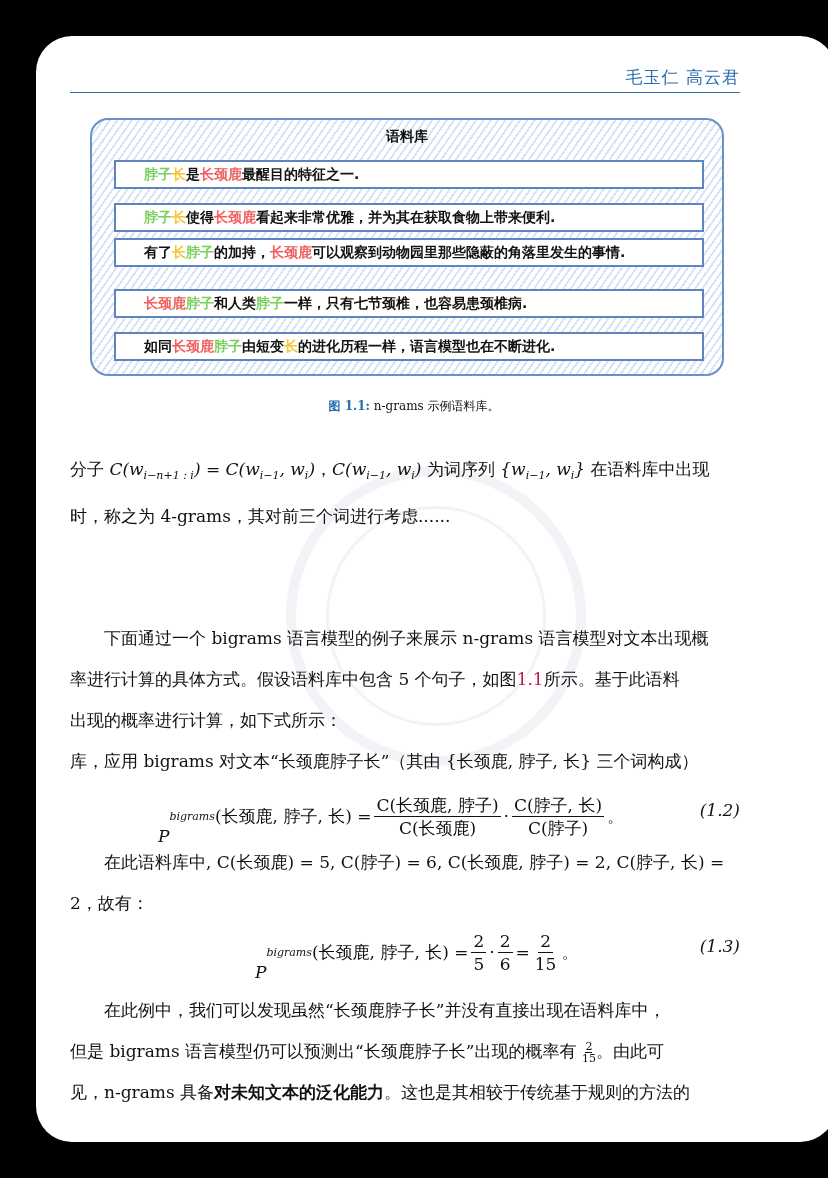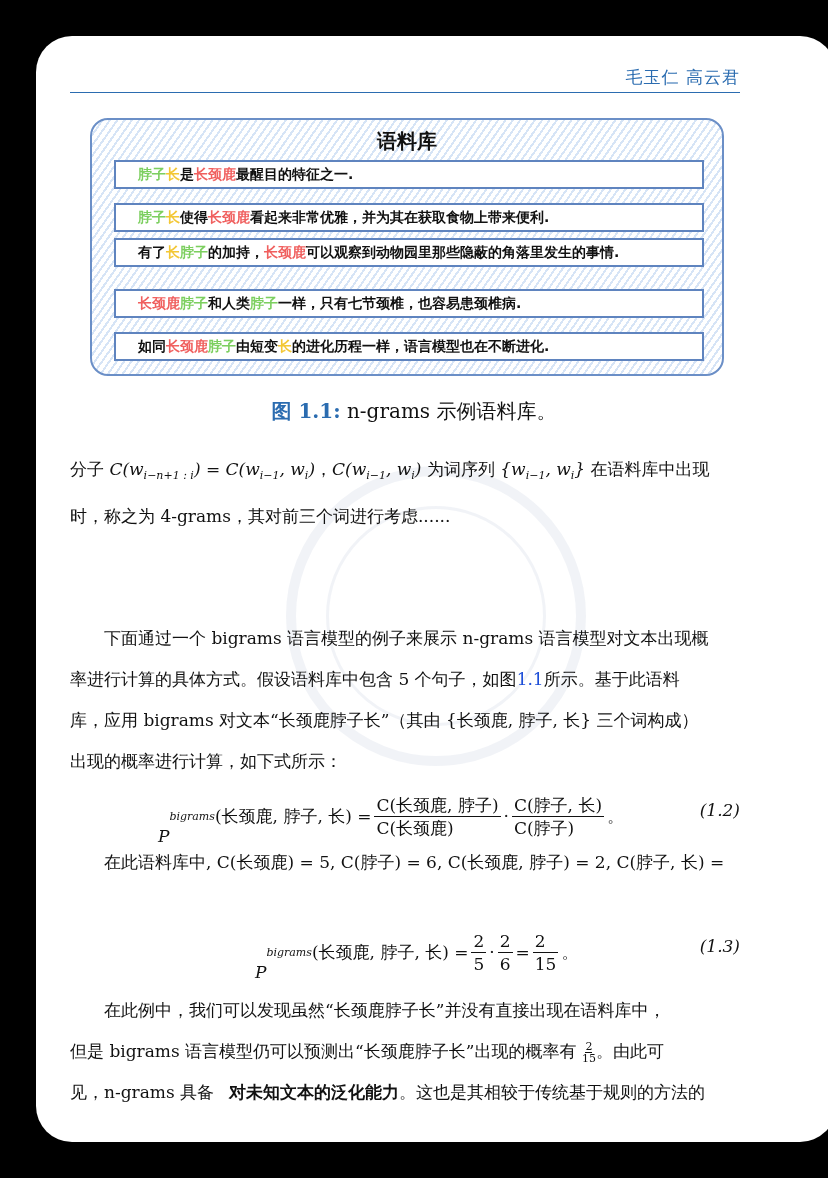--- a/index.html
+++ b/index.html
@@ -11,41 +11,41 @@
   .header-authors { position:absolute; right:0; top:2px; font-size:17px; color:#2b6cb0; letter-spacing:1px;
                     font-family:"DejaVu Sans","Liberation Sans",sans-serif; }
   .watermark { position:absolute; left:250px; top:430px; width:300px; height:300px; border-radius:50%;
                border:10px solid rgba(120,140,180,0.10); box-sizing:border-box; }
   .watermark::after { content:""; position:absolute; left:30px; top:30px; right:30px; bottom:30px;
                border-radius:50%; border:3px solid rgba(120,140,180,0.10); }
   .corpus { position:absolute; left:54px; top:82px; width:634px; height:258px; border:2px solid #6b8fc7;
             border-radius:18px; box-sizing:border-box;
             background:repeating-linear-gradient(-55deg,#ffffff 0px,#ffffff 4px,#d6e4f6 4px,#d6e4f6 6px); }
   .corpus-title { position:absolute; left:0; right:0; top:8px; text-align:center; font-weight:bold;
-                  font-size:20px; font-family:"DejaVu Sans","Liberation Sans",sans-serif; color:#111; }
+                  font-size:14px; font-family:"DejaVu Sans","Liberation Sans",sans-serif; color:#111; }
   .sent { position:absolute; left:22px; width:590px; height:29px; background:#fff; border:2px solid #5f84bf;
           box-sizing:border-box; font-family:"DejaVu Sans","Liberation Sans",sans-serif; font-size:14px;
-          line-height:25px; padding-left:22px; white-space:nowrap; font-weight:bold; }
+          line-height:25px; padding-left:28px; white-space:nowrap; font-weight:bold; }
   .g { color:#7ccf5f; } .y { color:#f3c735; } .r { color:#f0605f; } .k { color:#111; }
-  .caption { position:absolute; left:0; width:756px; top:362px; text-align:center; font-size:20px; }
+  .caption { position:absolute; left:0; width:756px; top:362px; text-align:center; font-size:12px; }
   .caption .lab { color:#2b6cb0; font-weight:bold; }
   .p { position:absolute; left:34px; width:670px; font-size:17px; line-height:41px; }
   .ind { text-indent:34px; }
   i.m { font-family:"DejaVu Serif","Liberation Serif",serif; font-style:italic;margin-top:40px; }
   sub { font-size:11px; }
-  .ref { color:#1d4ed8; }
+  .ref { color:#be185d; }
   .eq { position:absolute; left:34px; width:670px; height:60px; font-size:17px; }
   .eq-body { position:absolute; display:flex; align-items:center; }
   .eq-num { position:absolute; right:0;font-style:italic; }
-  .frac { display:inline-flex; flex-direction:column; vertical-align:middle; margin:0 3px; }
+  .frac { display:inline-flex; flex-direction:column; align-items:center; vertical-align:middle; margin:0 3px; }
   .frac .num { border-bottom:1px solid #111; padding:0 2px; line-height:22px; }
   .frac .den { line-height:22px; padding:0 2px; }
   .small-frac { display:inline-flex; flex-direction:column; align-items:center; vertical-align:middle; font-size:11px; line-height:11px; }
   .small-frac .num { border-bottom:1px solid #111; }
-  b.bold { font-weight:bold;margin-left:15px; }
+  b.bold { font-weight:bold; }
 </style>
 </head>
 <body>
 
 <div class="page">
   <div class="header">
     <span class="header-authors">毛玉仁 高云君</span>
   </div>
 
   <div class="watermark"></div>
@@ -66,22 +66,22 @@
   <div class="p" style="top:413px">
     <div>
       <span>分子 </span><i class="m">C(w<sub>i−n+1 : i</sub>) = C(w<sub>i−1</sub>, w<sub>i</sub>)</i><span>，</span><i class="m">C(w<sub>i−1</sub>, w<sub>i</sub>)</i><span> 为词序列 </span><i class="m">{w<sub>i−1</sub>, w<sub>i</sub>}</i><span> 在语料库中出现</span>
     </div>
     <div>时，称之为 4-grams，其对前三个词进行考虑......</div>
   </div>
 
   <div class="p" style="top:582px">
     <div class="ind">下面通过一个 bigrams 语言模型的例子来展示 n-grams 语言模型对文本出现概</div>
     <div><span>率进行计算的具体方式。假设语料库中包含 5 个句子，如图</span><span class="ref">1.1</span><span>所示。基于此语料</span></div>
+    <div>出现的概率进行计算，如下式所示：</div>
     <div>库，应用 bigrams 对文本“长颈鹿脖子长”（其由 {长颈鹿, 脖子, 长} 三个词构成）</div>
-    <div>出现的概率进行计算，如下式所示：</div>
   </div>
 
   <div class="eq" style="top:746px">
     <div class="eq-body" style="left:88px;top:4px">
       <i class="m">P</i>
         <sub style="font-style:italic">bigrams</sub>
         <span>(长颈鹿, 脖子, 长) =</span>
       <span class="frac">
           <span class="num">C(长颈鹿, 脖子)</span>
           <span class="den">C(长颈鹿)</span>
@@ -91,20 +91,21 @@
           <span class="num">C(脖子, 长)</span>
           <span class="den">C(脖子)</span>
         </span>
       <span>。</span>
     </div>
     <span class="eq-num" style="top:18px">(1.2)</span>
   </div>
 
   <div class="p" style="top:806px">
     <div class="ind">在此语料库中, C(长颈鹿) = 5, C(脖子) = 6, C(长颈鹿, 脖子) = 2, C(脖子, 长) =</div>
+    <div>2，故有：</div>
   </div>
 
   <div class="eq" style="top:882px">
     <div class="eq-body" style="left:185px;top:4px">
       <i class="m">P</i>
         <sub style="font-style:italic">bigrams</sub>
         <span>(长颈鹿, 脖子, 长) =</span>
       <span class="frac">
           <span class="num">2</span>
           <span class="den">5</span>

